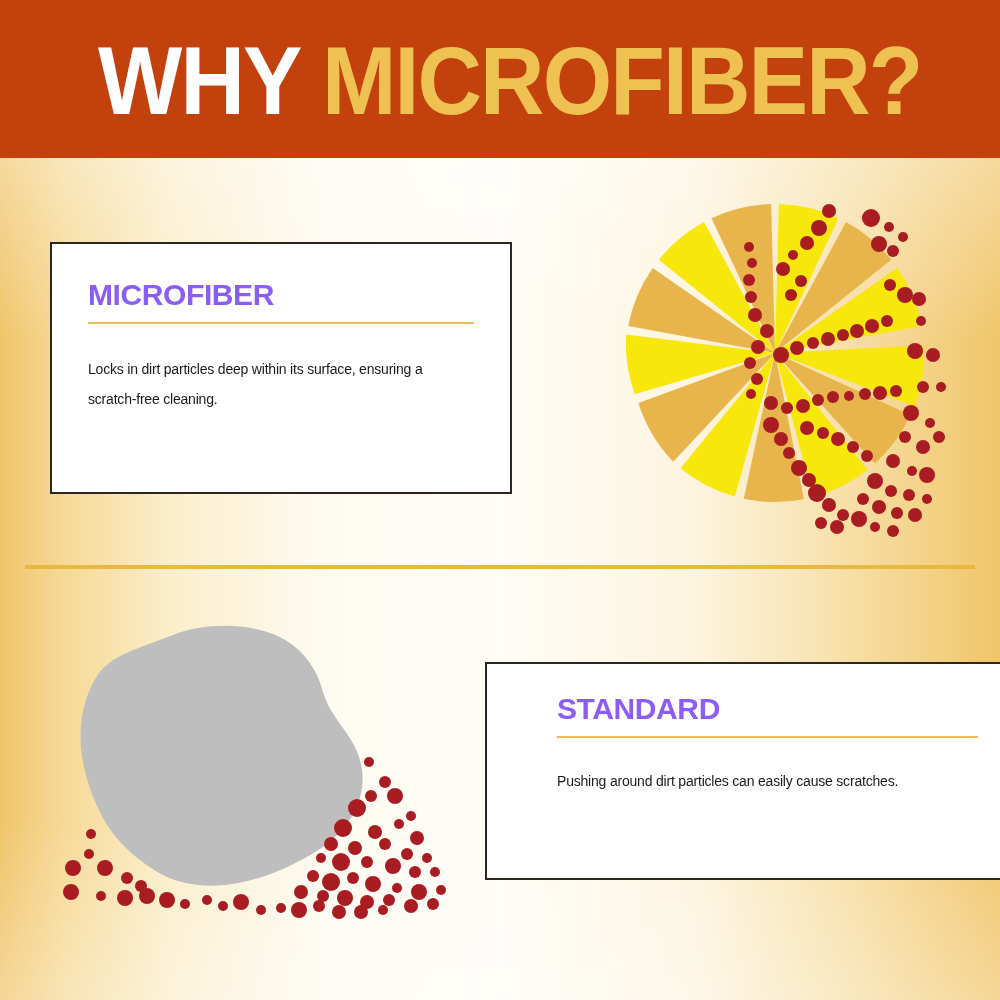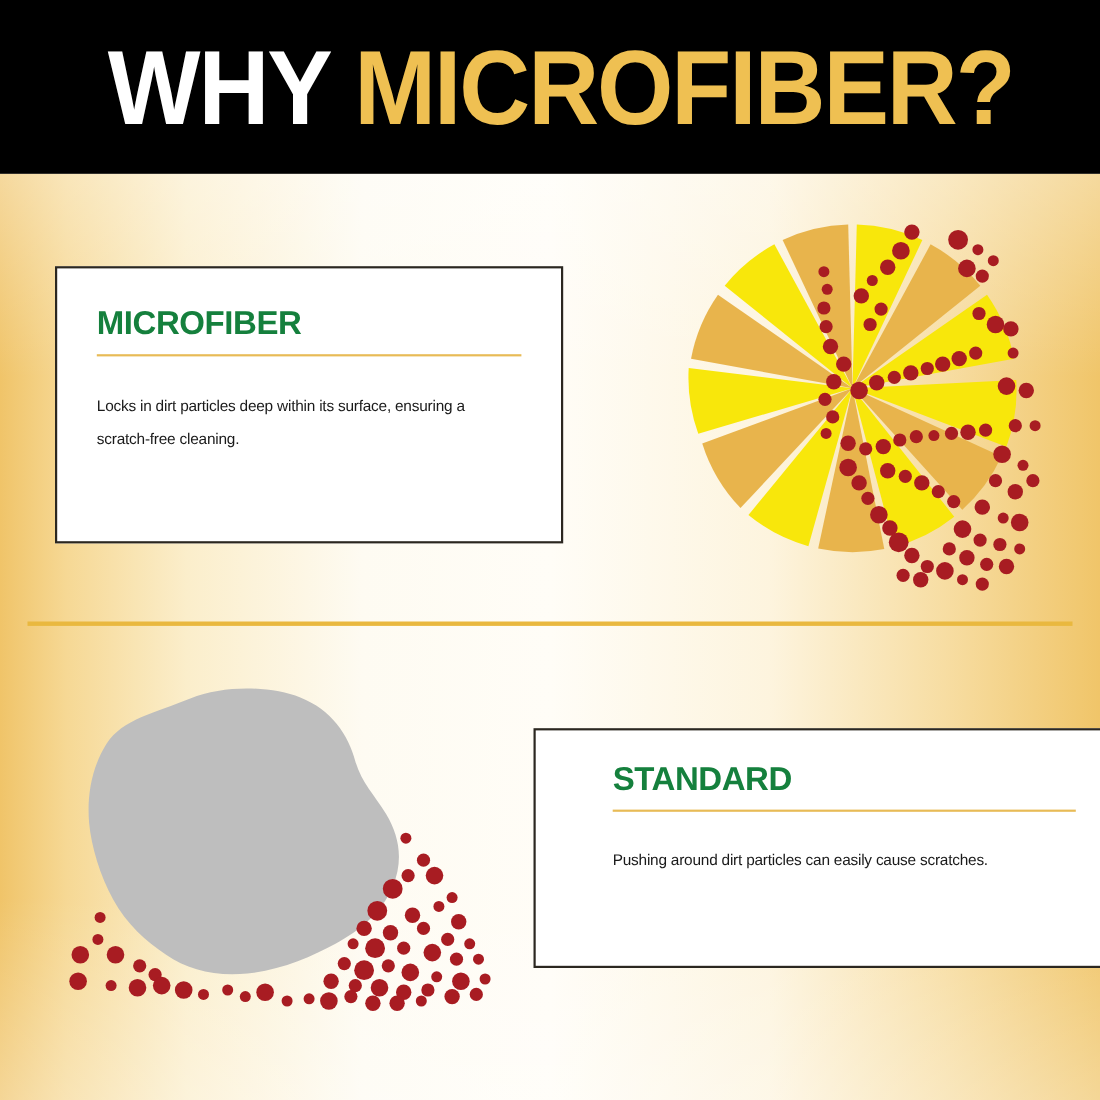--- a/index.html
+++ b/index.html
@@ -50,21 +50,21 @@
         rgba(255,255,255,0.30) 100%);
   }
 
   
   .header-band {
     position: absolute;
     left: 0;
     top: 0;
     width: 1000px;
     height: 158px;
-    background: #000000;
+    background: #c2410c;
     overflow: hidden;
     text-align: right;
   }
   .header-title {
     position: absolute;
     left: 98px;
     top: 16px;
     font-family: "Liberation Sans", sans-serif;
     font-size: 96px;
     font-weight: 700;
@@ -106,21 +106,21 @@
     top: 662px;
     width: 529px;
     height: 218px;
     padding-left: 36px;
   }
   .card-heading {
     margin: 0;
     font-size: 30px;
     font-weight: 700;
     letter-spacing: -0.4px;
-    color: #15803d;
+    color: #8b5cf6;
     font-family: "Liberation Sans", sans-serif;
   }
   .card-rule {
     height: 2px;
     background: #e8bb56;
     margin: 10px 0 0 0;
   }
   .card-body {
     margin: 0;
     font-size: 14px;

